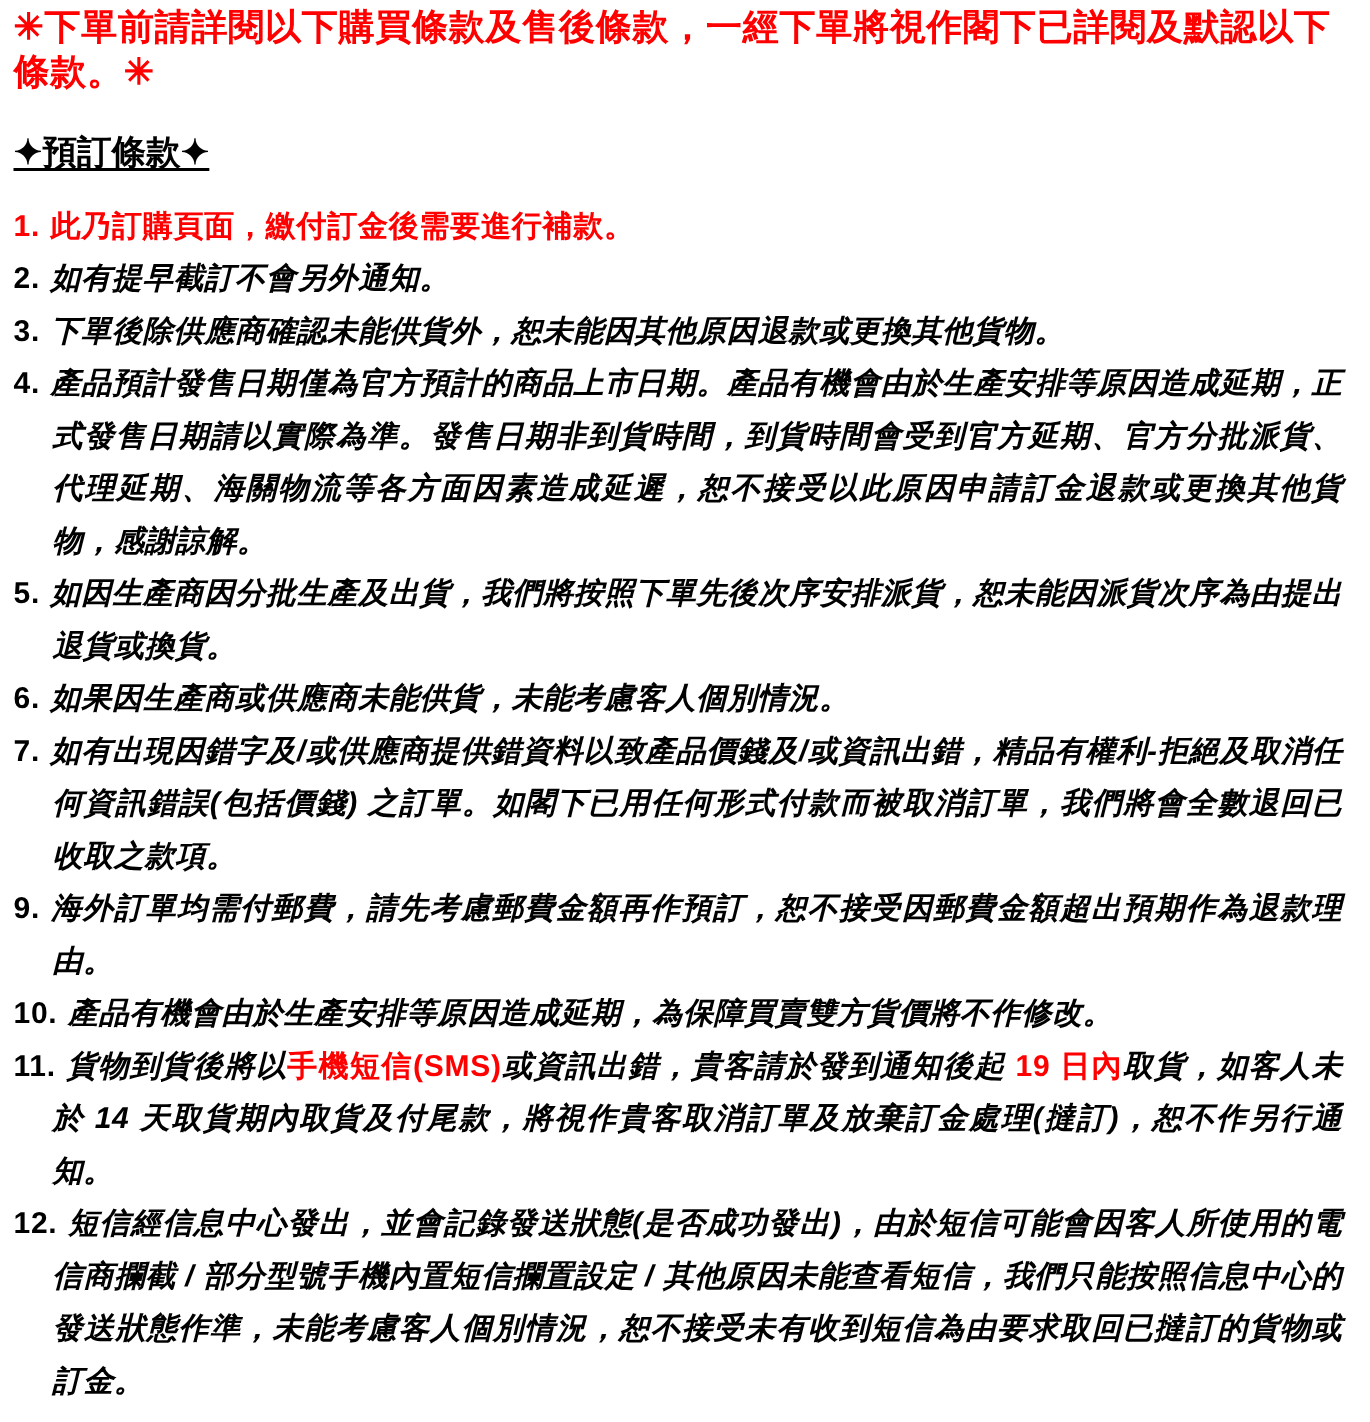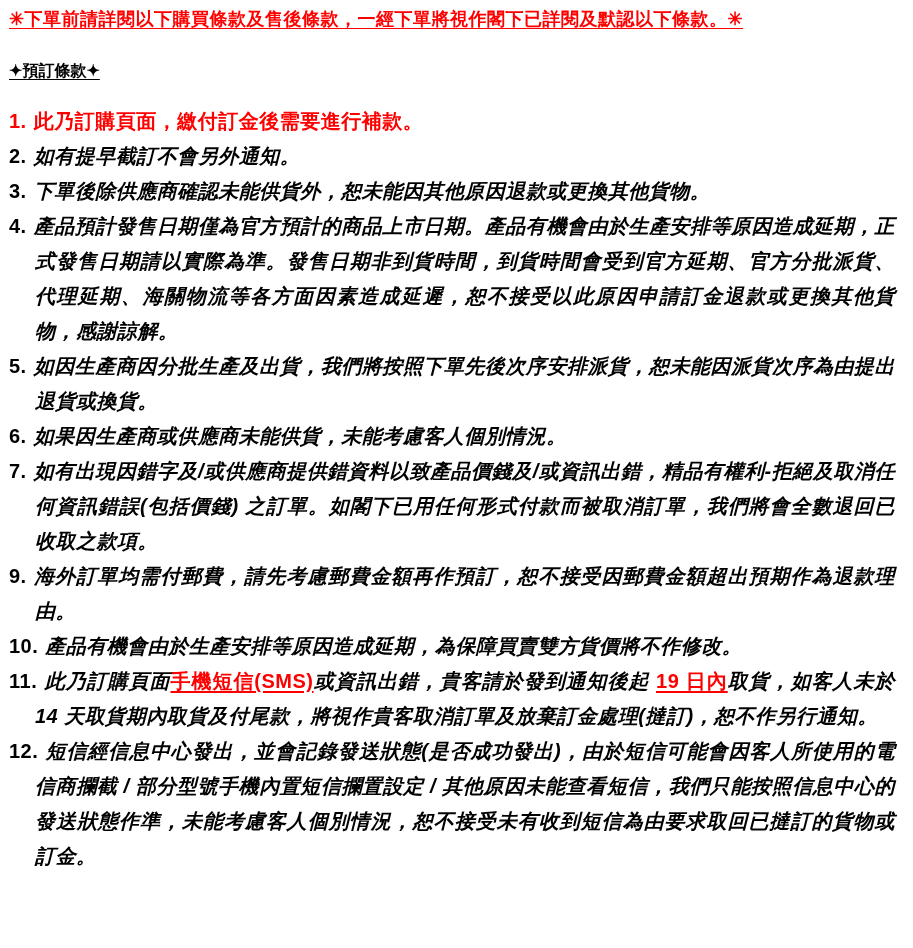--- a/index.html
+++ b/index.html
@@ -12,28 +12,27 @@
     height: 948px;
     box-sizing: border-box;
     padding: 4px 18px 8px 9px;
     font-family: "Liberation Sans", sans-serif;
     font-weight: bold;
     color: var(--ink, #000000);
     overflow: hidden;
   }
   .notice {
     color: var(--red, #ff0000);
-    font-size: 18px;
+    font-size: 24px;
     line-height: 30px;
     letter-spacing: 0.5px;
-    text-decoration: underline;
     text-underline-offset: 3px;
   }
   .section-title {
-    font-size: 16px;
+    font-size: 23px;
     line-height: 26px;
     margin-top: 24px;
     text-decoration: underline;
     text-underline-offset: 3px;
     display: inline-block;
   }
   .terms {
     display: block;
     margin-top: 20px;
     font-size: 20px;
@@ -45,21 +44,20 @@
     text-indent: -26px;
     text-align: justify;
   }
   .term .num {
     padding-right: 7px;
   }
   .seg-normal { color: var(--ink, #000000); font-style: italic; }
   .seg-red { color: var(--red, #ff0000); }
   .seg-red-underline {
     color: var(--red, #ff0000);
-    text-decoration: underline;
     text-underline-offset: 3px;
   }
 </style>
 </head>
 <body style="background: rgb(255, 255, 255);">
 
 <div class="notice">✳下單前請詳閱以下購買條款及售後條款，一經下單將視作閣下已詳閱及默認以下條款。✳</div>
 
 <div>
   <span class="section-title">✦預訂條款✦</span>
@@ -68,16 +66,16 @@
 <div class="terms" id="terms-list">
     <div class="term"><span class="num seg-red">1.</span><span class="seg-red">此乃訂購頁面，繳付訂金後需要進行補款。</span></div>
     <div class="term"><span class="num">2.</span><span class="seg-normal">如有提早截訂不會另外通知。</span></div>
     <div class="term"><span class="num">3.</span><span class="seg-normal">下單後除供應商確認未能供貨外，恕未能因其他原因退款或更換其他貨物。</span></div>
     <div class="term"><span class="num">4.</span><span class="seg-normal">產品預計發售日期僅為官方預計的商品上市日期。產品有機會由於生產安排等原因造成延期，正式發售日期請以實際為準。發售日期非到貨時間，到貨時間會受到官方延期、官方分批派貨、代理延期、海關物流等各方面因素造成延遲，恕不接受以此原因申請訂金退款或更換其他貨物，感謝諒解。</span></div>
     <div class="term"><span class="num">5.</span><span class="seg-normal">如因生產商因分批生產及出貨，我們將按照下單先後次序安排派貨，恕未能因派貨次序為由提出退貨或換貨。</span></div>
     <div class="term"><span class="num">6.</span><span class="seg-normal">如果因生產商或供應商未能供貨，未能考慮客人個別情況。</span></div>
     <div class="term"><span class="num">7.</span><span class="seg-normal">如有出現因錯字及/或供應商提供錯資料以致產品價錢及/或資訊出錯，精品有權利-拒絕及取消任何資訊錯誤(包括價錢) 之訂單。如閣下已用任何形式付款而被取消訂單，我們將會全數退回已收取之款項。</span></div>
     <div class="term"><span class="num">9.</span><span class="seg-normal">海外訂單均需付郵費，請先考慮郵費金額再作預訂，恕不接受因郵費金額超出預期作為退款理由。</span></div>
     <div class="term"><span class="num">10.</span><span class="seg-normal">產品有機會由於生產安排等原因造成延期，為保障買賣雙方貨價將不作修改。</span></div>
-    <div class="term"><span class="num">11.</span><span class="seg-normal">此乃訂購頁面</span><span class="seg-red-underline">手機短信(SMS)</span><span class="seg-normal">或資訊出錯，貴客請於發到通知後起 </span><span class="seg-red-underline">19 日內</span><span class="seg-normal">取貨，如客人未於 14 天取貨期內取貨及付尾款，將視作貴客取消訂單及放棄訂金處理(撻訂)，恕不作另行通知。</span></div>
+    <div class="term"><span class="num">11.</span><span class="seg-normal">貨物到貨後將以</span><span class="seg-red-underline">手機短信(SMS)</span><span class="seg-normal">或資訊出錯，貴客請於發到通知後起 </span><span class="seg-red-underline">19 日內</span><span class="seg-normal">取貨，如客人未於 14 天取貨期內取貨及付尾款，將視作貴客取消訂單及放棄訂金處理(撻訂)，恕不作另行通知。</span></div>
     <div class="term"><span class="num">12.</span><span class="seg-normal">短信經信息中心發出，並會記錄發送狀態(是否成功發出)，由於短信可能會因客人所使用的電信商攔截 / 部分型號手機內置短信攔置設定 / 其他原因未能查看短信，我們只能按照信息中心的發送狀態作準，未能考慮客人個別情況，恕不接受未有收到短信為由要求取回已撻訂的貨物或訂金。</span></div>
     <div class="term"></div>
   </div>
 
 </body></html>

